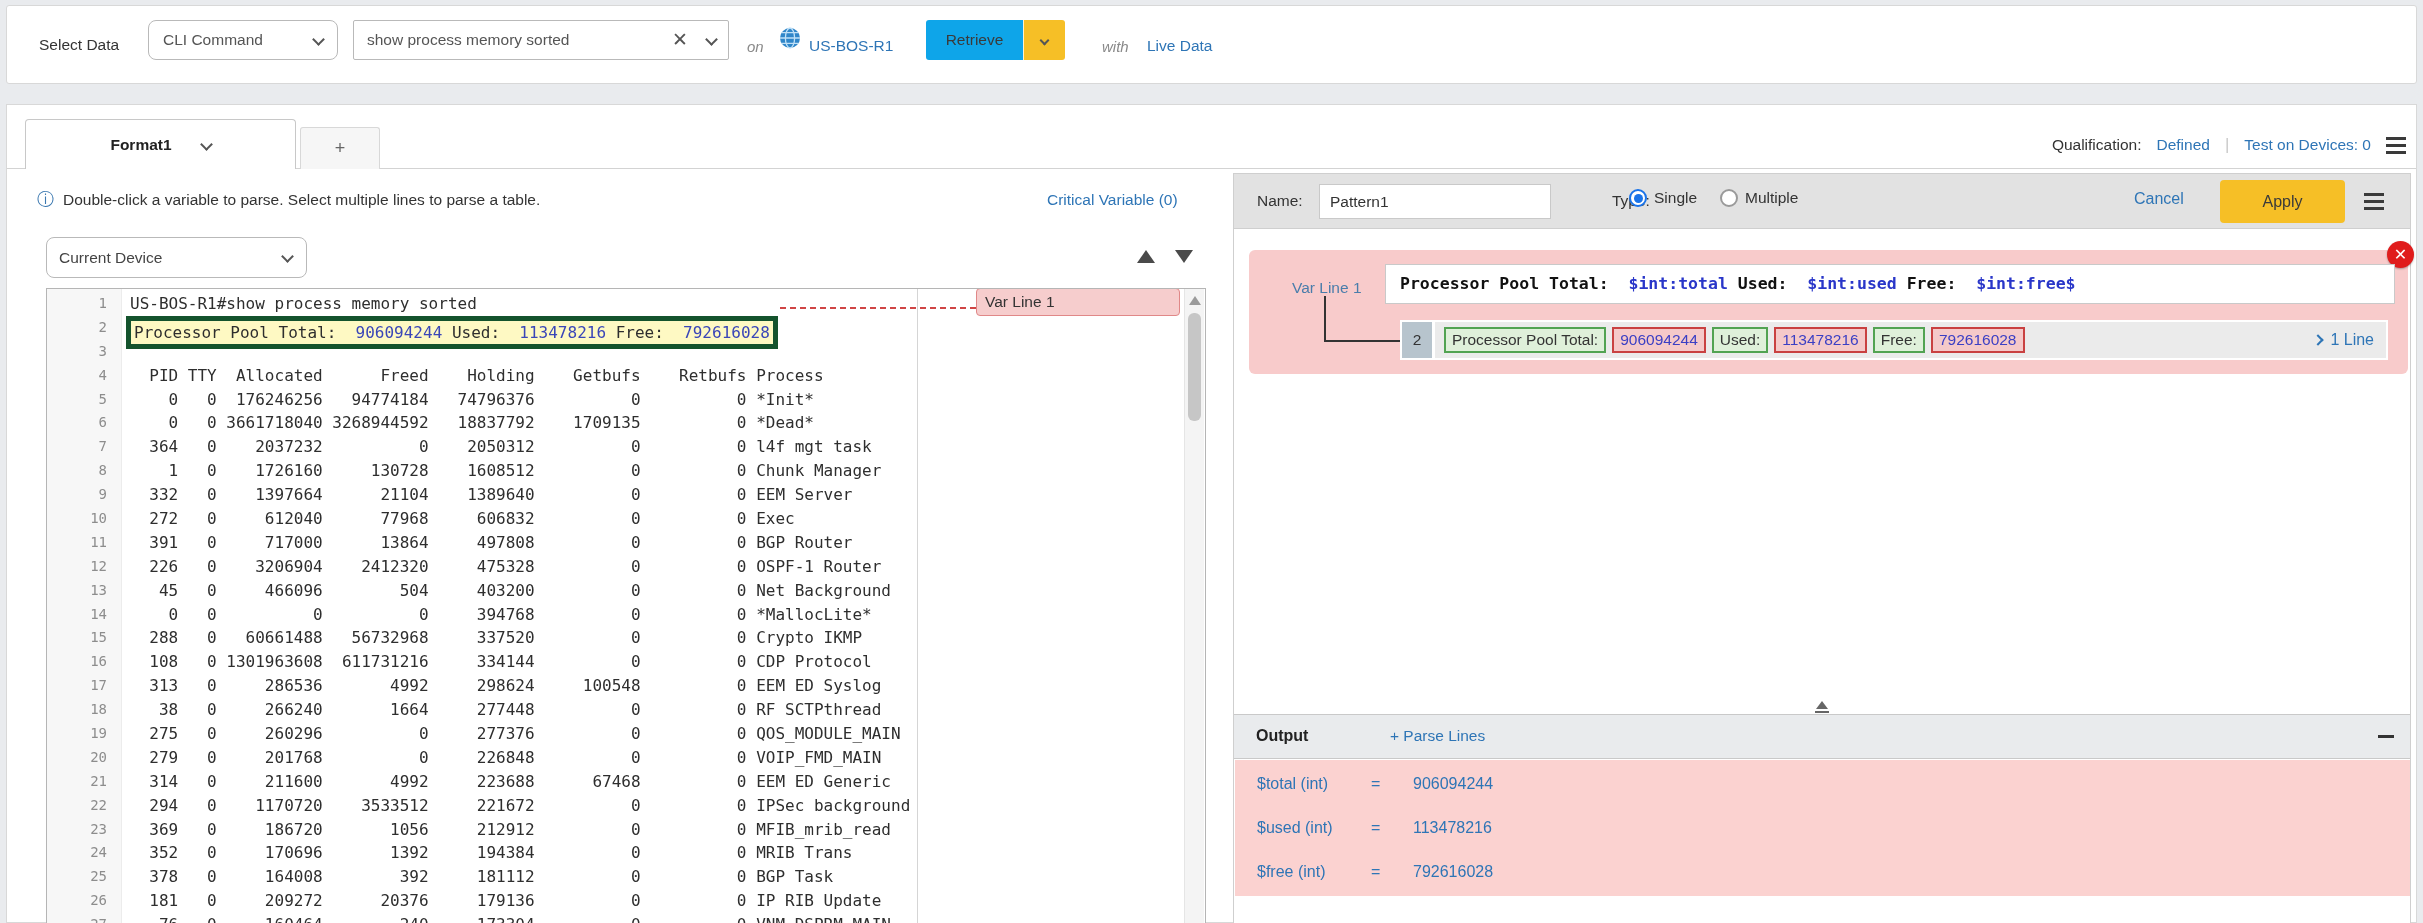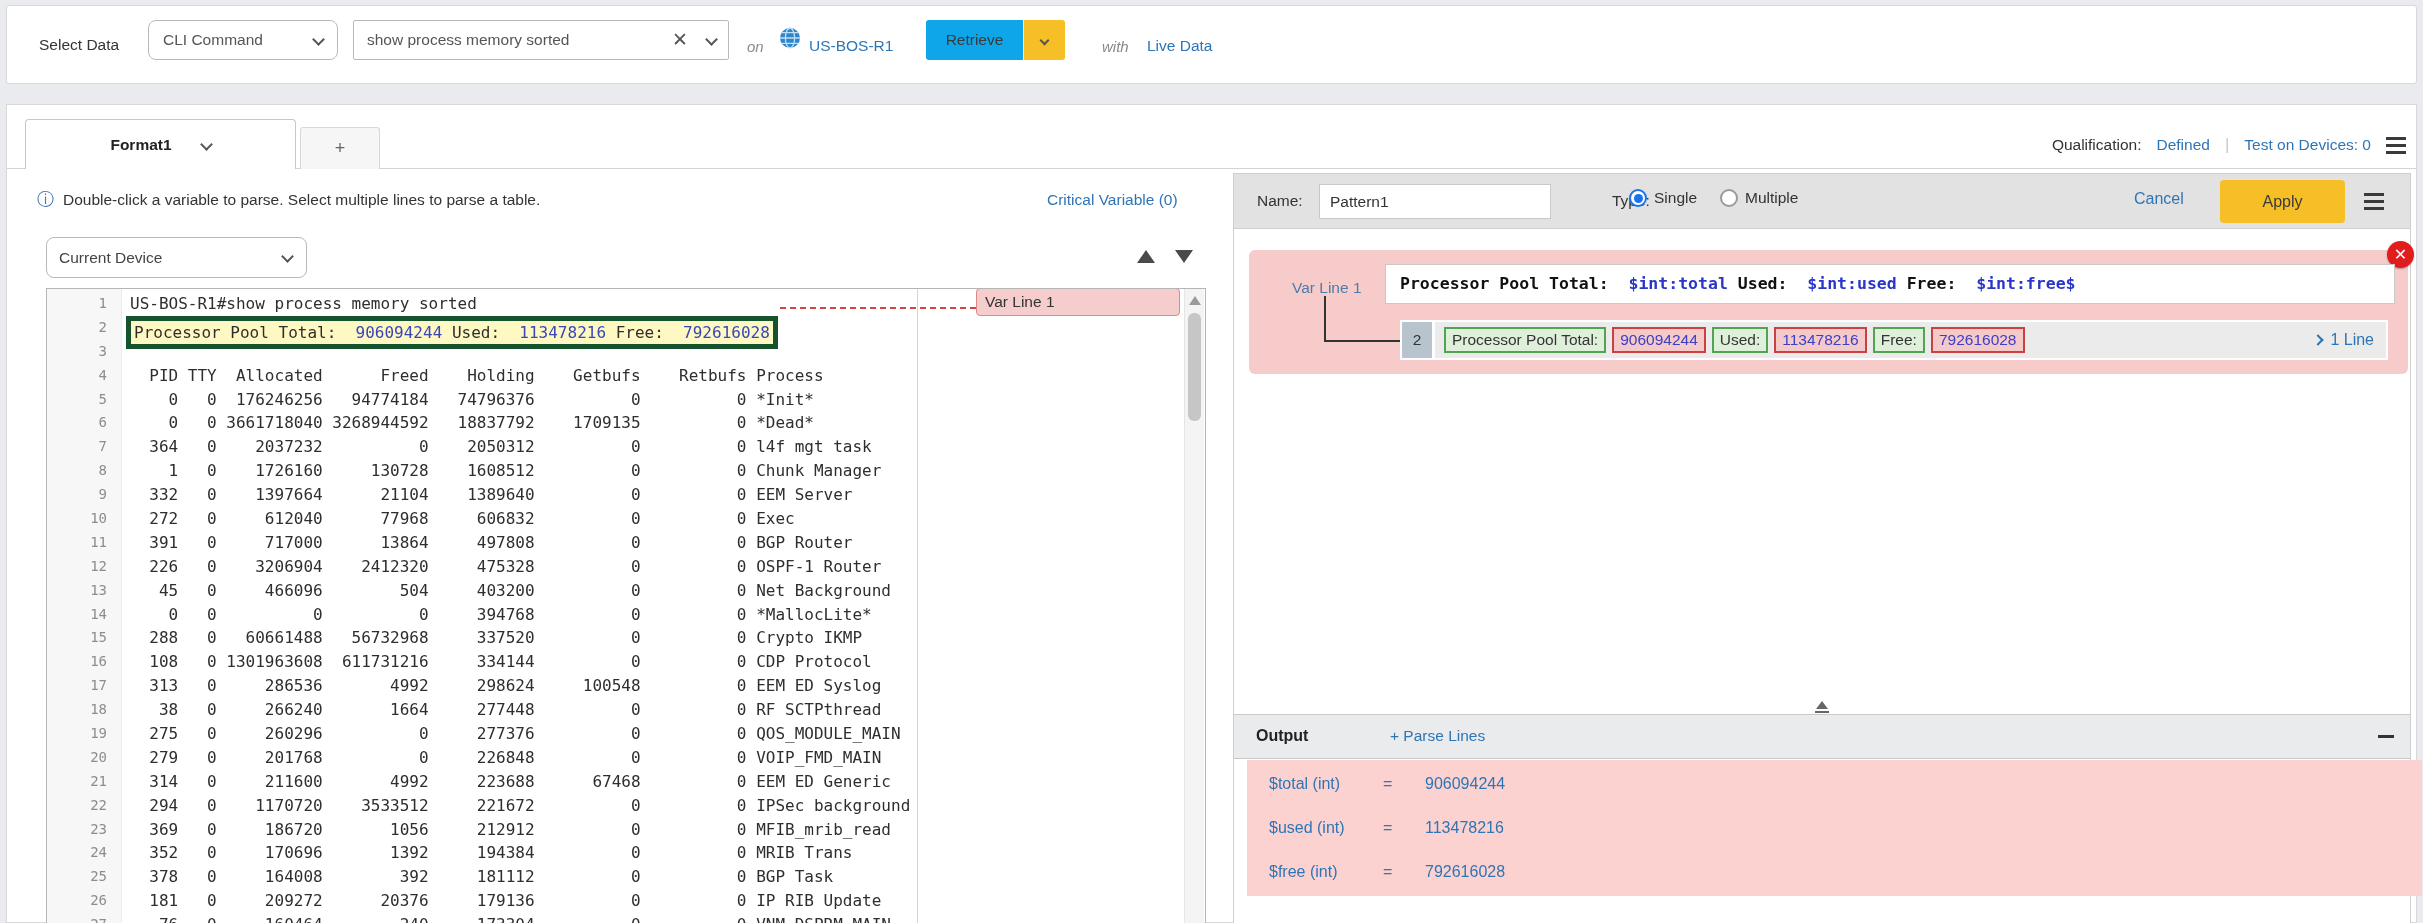--- a/index.html
+++ b/index.html
@@ -146,21 +146,21 @@
     border-top:1px solid #c9c9c9; border-bottom:1px solid #c9c9c9; }
   .out-title { position:absolute; left:22px; top:12px; font-size:16px; font-weight:bold; color:#222; }
   .parse-link { position:absolute; left:156px; top:12px; font-size:15.5px; }
   .collapse-handle { position:absolute; left:50%; top:-14px; transform:translateX(-50%); width:20px;
     cursor:pointer; display:flex; flex-direction:column; align-items:center; }
   .collapse-handle .tri { width:0; height:0; border-left:6px solid transparent;
     border-right:6px solid transparent; border-bottom:8px solid #666; }
   .collapse-handle .bar { width:14px; height:2px; background:#666; margin-top:2px; }
   .minus-icon { position:absolute; right:16px; top:20px; width:16px; height:3px; background:#333; cursor:pointer; }
   .out-pink { position:absolute; left:1px; top:586px; width:1175px; height:136px; background:#fbd2d0;
-    display:flex; flex-direction:column; padding-top:2px;margin-left:12px; }
+    display:flex; flex-direction:column; padding-top:2px; }
   .out-row { height:44px; display:flex; align-items:center; padding-left:22px; font-size:16px; color:#2e75b6; }
   .out-name { width:114px; }
   .out-eq { width:42px; }
 </style>
 </head>
 <body>
 
 <div class="topbar">
   <span class="tb-label">Select Data</span>
 

